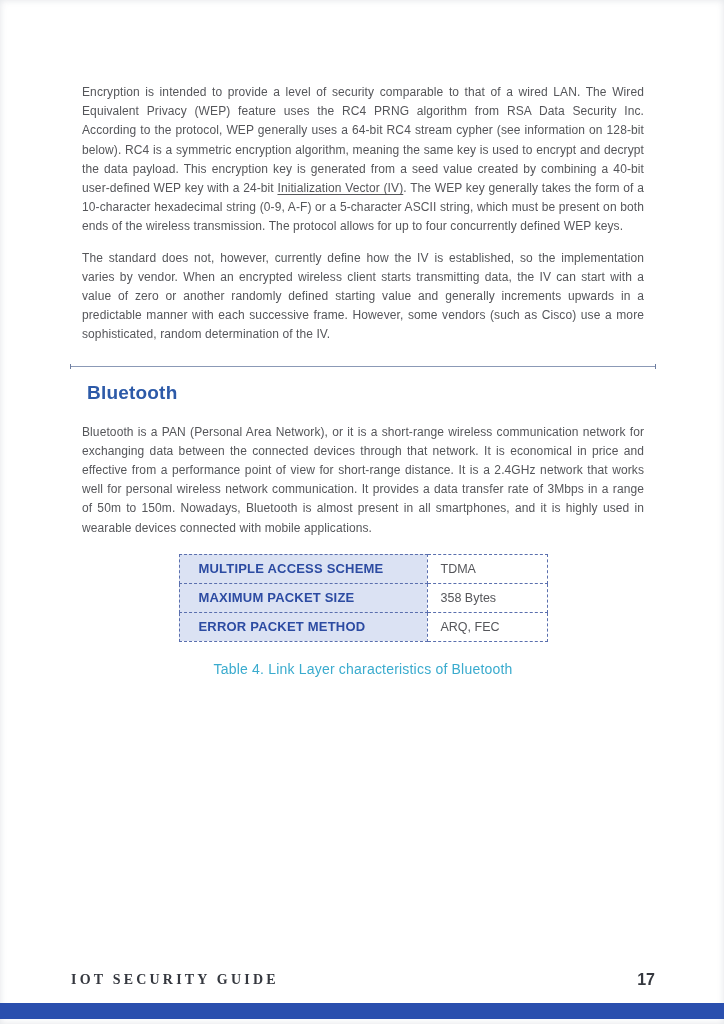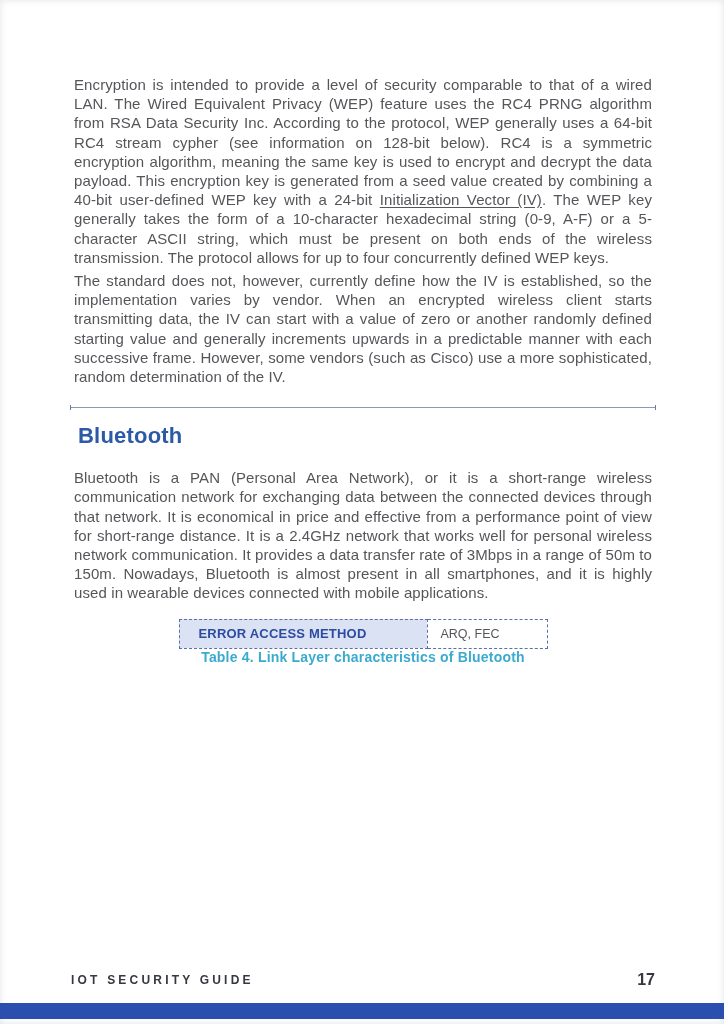--- a/index.html
+++ b/index.html
@@ -3,60 +3,60 @@
 <meta charset="utf-8">
 <style>
   html,body{margin:0;padding:0;background:#e9ebee;}
   .page{
     position:relative;width:724px;height:1024px;margin:0 auto;background:#ffffff;
     font-family:"Liberation Sans",sans-serif;overflow:hidden;
     box-shadow:inset 0 0 7px rgba(90,100,120,0.18);
   }
   .content{position:absolute;left:70px;top:71px;width:586px;}
   p.body{
-    margin:4px;font-size:15px;line-height:19.2px;letter-spacing:0.1px;
+    margin:12px;font-size:12px;line-height:19.2px;letter-spacing:0.1px;
     color:var(--body-text,#55565a);text-align:justify;
   }
   .iv-link{text-decoration:underline;text-underline-offset:2px;}
   .divider{
     position:relative;margin-top:21px;height:1px;background:#8b99b6;
   }
   .divider::before,.divider::after{
     content:"";position:absolute;top:-2px;width:1px;height:5px;background:#6d7da0;
   }
   .divider::before{left:0;}
   .divider::after{right:0;}
   h2.section-heading{
-    margin:15px 0 19px 8px;font-size:22px;font-weight:700;letter-spacing:0.2px;
+    margin:15px 0 19px 17px;font-size:19px;font-weight:700;letter-spacing:0.2px;
     color:var(--heading-blue,#2d5aa8);
   }
   .bt-table{
     width:369px;margin:16px auto 0 auto;border-collapse:collapse;table-layout:fixed;
   }
   .bt-table td{
     border:1px dashed var(--table-border,#5a6fae);height:28px;vertical-align:middle;
   }
   td.cell-label{
     width:222px;background:var(--table-cell-bg,#dbe2f3);
     color:var(--table-label-blue,#2c4ba2);font-weight:700;font-size:13px;
     letter-spacing:0.2px;padding:0 6px 0 19px;
   }
   td.cell-value{
     color:var(--body-text,#55565a);font-size:12.5px;padding:0 6px 0 13px;
   }
   .caption{
-    text-align:center;font-size:14px;font-weight:700;
+    margin-top:19px;text-align:center;font-size:14px;font-weight:400;
     letter-spacing:0.2px;color:var(--caption-teal,#3aabce);
   }
   .footer{
     position:absolute;left:71px;right:69px;top:971px;
     display:flex;justify-content:space-between;align-items:center;
   }
   .footer-title{
-    font-size:12px;font-weight:700;letter-spacing:3.2px;color:var(--footer-text,#35383f);
+    font-size:14px;font-weight:700;letter-spacing:3.2px;color:var(--footer-text,#35383f);font-family:Liberation Serif, serif;
   }
   .footer-page{
     font-size:16px;font-weight:700;color:var(--footer-text,#35383f);
   }
   .bottom-bar{
     position:absolute;left:0;top:1003px;width:724px;height:16px;
     background:var(--footer-bar,#2a4fae);
   }
 </style>
 </head>
@@ -73,21 +73,29 @@
     <div class="divider"></div>
 
     <h2 class="section-heading">Bluetooth</h2>
 
     <p class="body">Bluetooth is a PAN (Personal Area Network), or it is a short-range wireless communication network for exchanging data between the connected devices through that network. It is economical in price and effective from a performance point of view for short-range distance. It is a 2.4GHz network that works well for personal wireless network communication. It provides a data transfer rate of 3Mbps in a range of 50m to 150m. Nowadays, Bluetooth is almost present in all smartphones, and it is highly used in wearable devices connected with mobile applications.</p>
 
 
     <table class="bt-table">
       <tbody>
         <tr>
-          <td class="cell-label">ERROR ACCESS METHOD</td>
+          <td class="cell-label">MULTIPLE ACCESS SCHEME</td>
+          <td class="cell-value">TDMA</td>
+        </tr>
+        <tr>
+          <td class="cell-label">MAXIMUM PACKET SIZE</td>
+          <td class="cell-value">358 Bytes</td>
+        </tr>
+        <tr>
+          <td class="cell-label">ERROR PACKET METHOD</td>
           <td class="cell-value">ARQ, FEC</td>
         </tr>
       </tbody>
     </table>
 
     <div class="caption">Table 4. Link Layer characteristics of Bluetooth</div>
 
   </div>
 
   <div class="footer">

